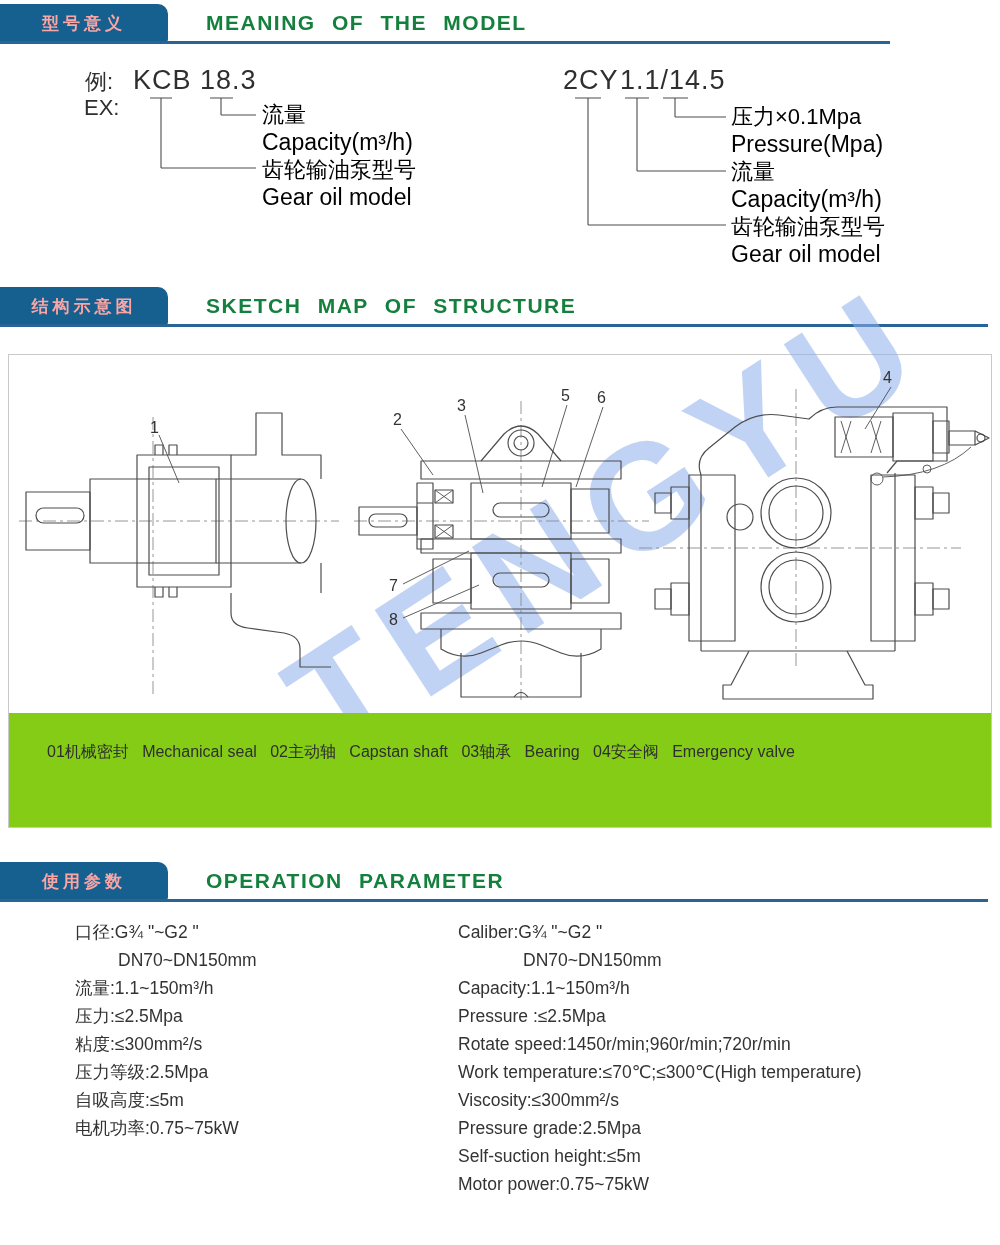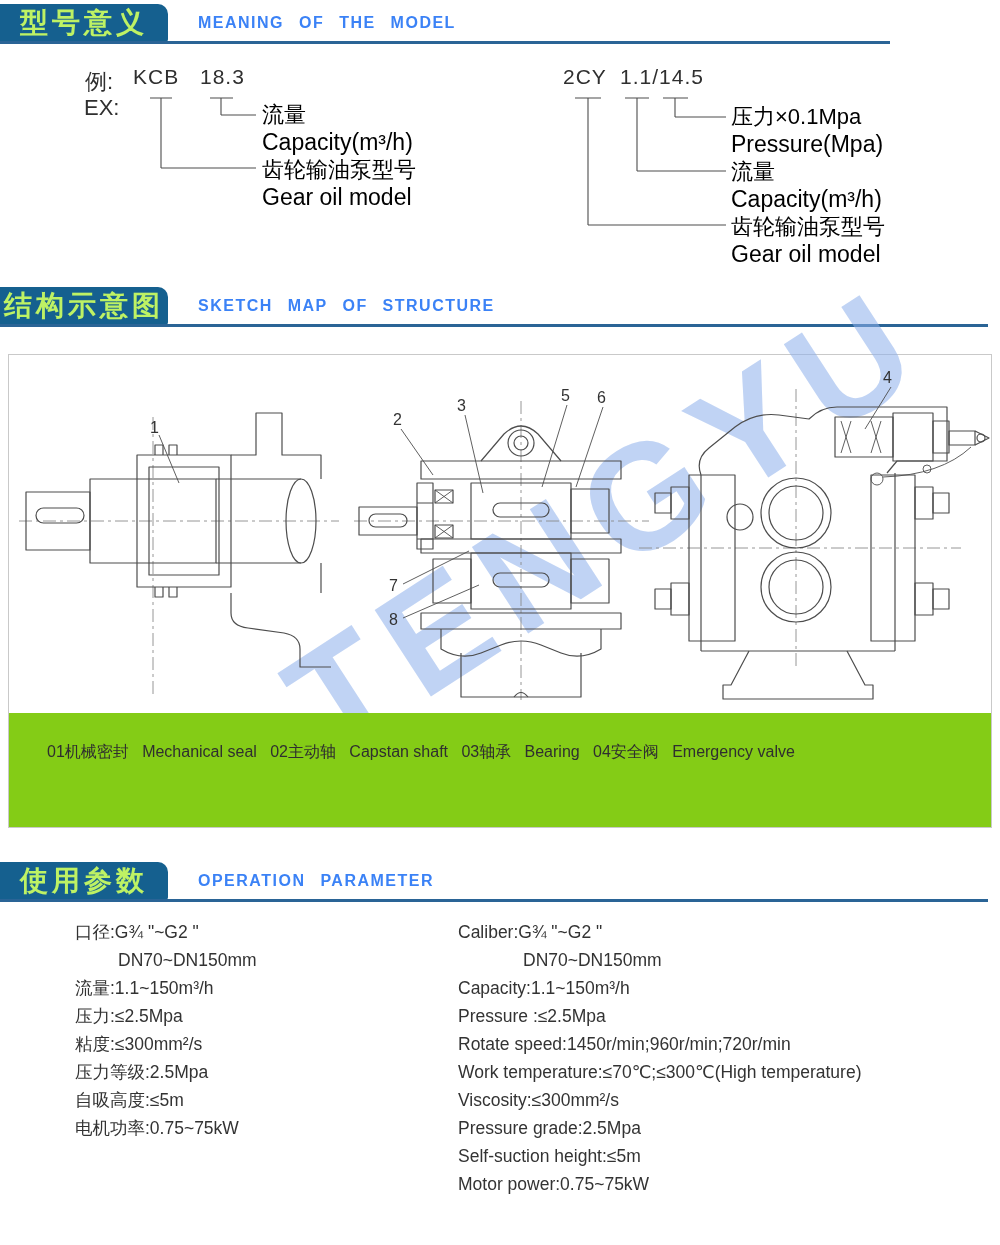--- a/index.html
+++ b/index.html
@@ -1,31 +1,31 @@
 <!DOCTYPE html>
 <html><head>
 <meta charset="utf-8">
 <style>
   html,body{margin:0;padding:0;background:#ffffff;}
   #page{position:relative;width:1000px;height:1245px;background:#ffffff;overflow:hidden;
         font-family:"Liberation Sans","DejaVu Sans",sans-serif;color:#333;}
 
   
   .sec{position:absolute;left:0;display:flex;align-items:stretch;}
-  .tab{width:168px;height:38px;background:#15608f;color:#bef264;font-size:28px;font-weight:bold;
+  .tab{width:168px;height:38px;background:#15608f;color:#fca5a5;font-size:17px;font-weight:bold;
        letter-spacing:4px;display:flex;align-items:center;justify-content:center;
        border-top-right-radius:10px;border-bottom-right-radius:3px;}
-  .en-title{margin-left:30px;font-size:16px;font-weight:bold;color:#3b82f6;letter-spacing:1.5px;
+  .en-title{margin-left:38px;font-size:21px;font-weight:bold;color:#15803d;letter-spacing:1.5px;
             word-spacing:9px;display:flex;align-items:center;}
   .rule{position:absolute;left:0;height:3px;background:#2a6496;}
 
   
   #model-diagram{position:absolute;left:0;top:55px;width:1000px;height:230px;}
   .mm{position:absolute;font-size:22px;color:#2f2f2f;white-space:pre;}
-  .code{font-size:21px;letter-spacing:1px;}
+  .code{font-size:27px;letter-spacing:1px;}
   .lblcol{position:absolute;color:#000000;}
   .lblcol div{line-height:27.5px;font-size:23px;white-space:pre;}
   .lblcol div.cn{font-size:22px;}
   #mm-svg{position:absolute;left:0;top:0;}
 
   
   #structure-box{position:absolute;left:8px;top:354px;width:982px;height:472px;
                  border:1px solid #c9c9c9;background:#ffffff;}
   #watermark{position:absolute;left:248px;top:290px;font-size:150px;font-weight:600;
              letter-spacing:16px;color:rgba(140,175,235,0.55);transform:rotate(-33deg);

